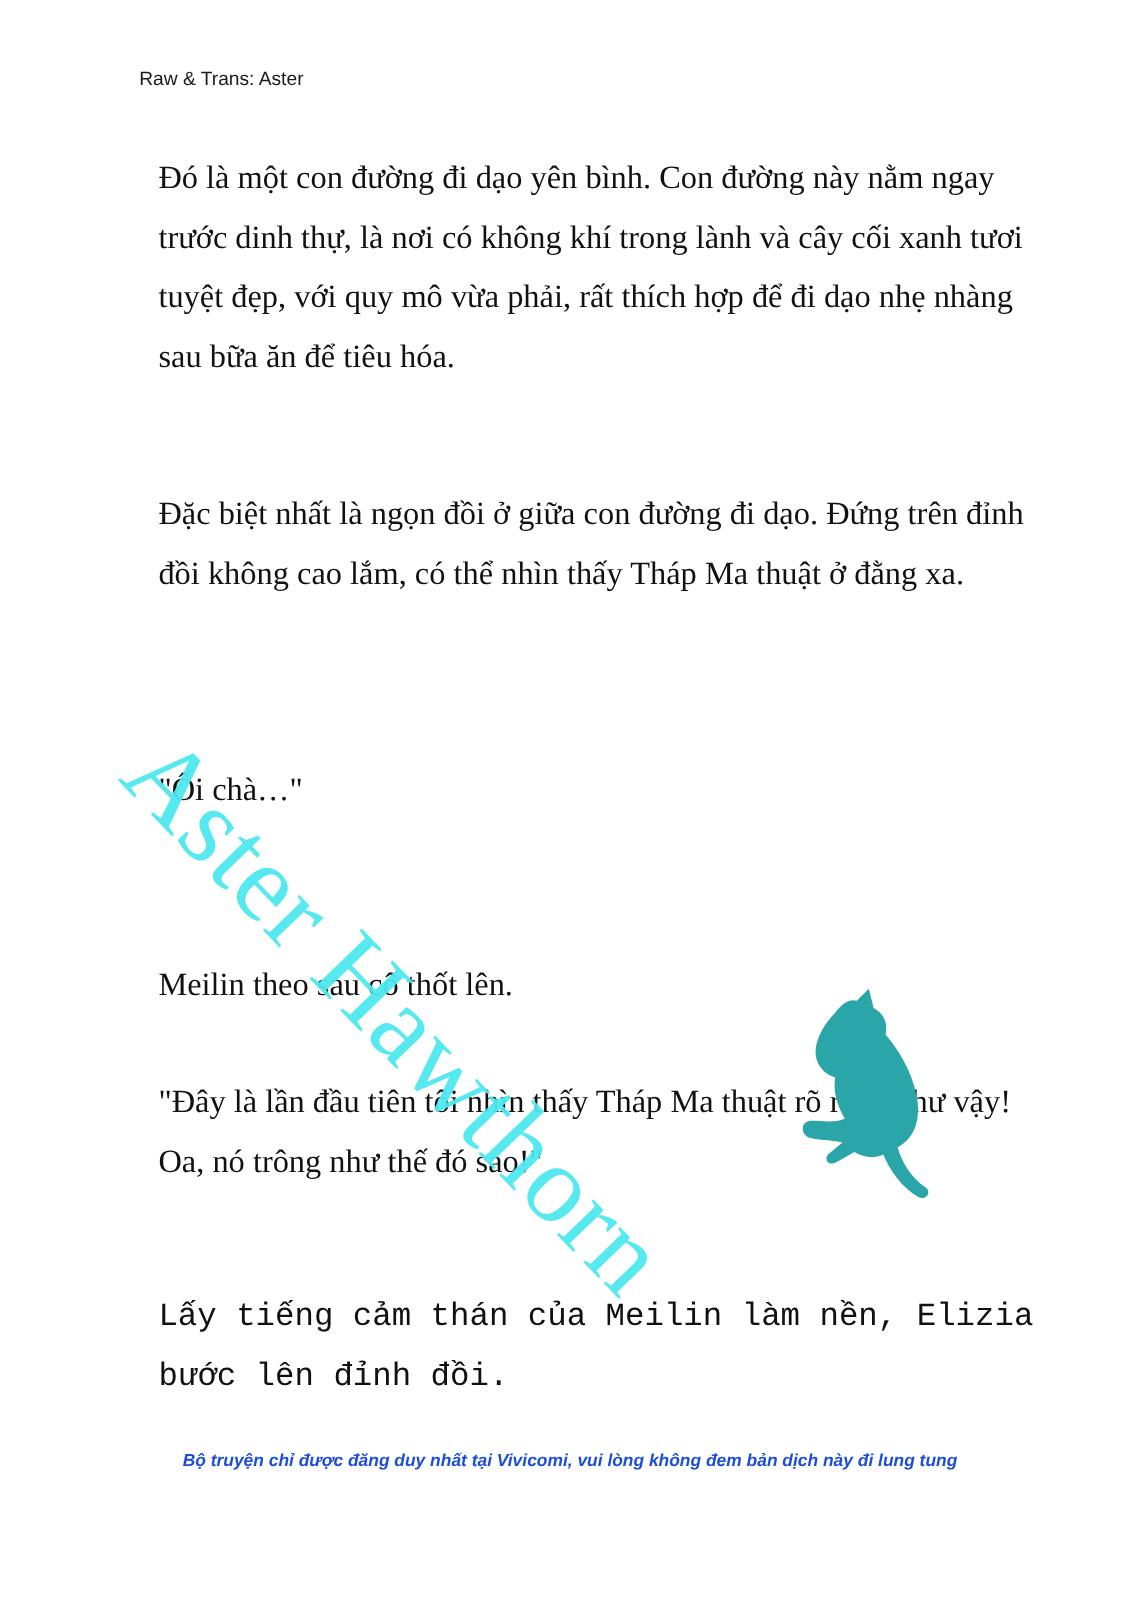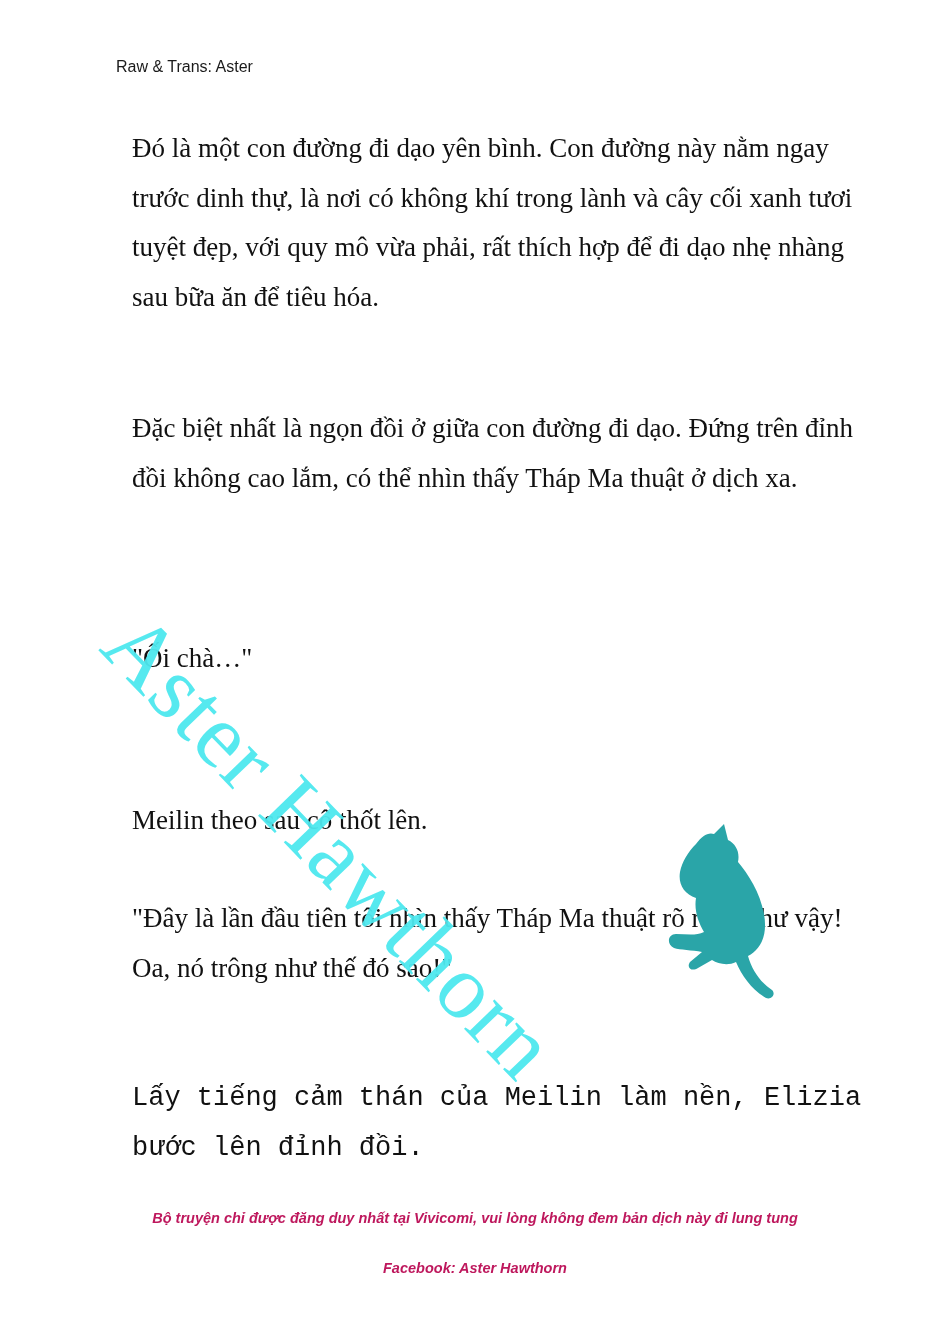--- a/index.html
+++ b/index.html
@@ -24,41 +24,41 @@
       position: absolute; left: 120px; top: 575px;
       font-family: "Liberation Serif", serif; font-size: 92px; color: #4ee8ef;
       transform-origin: left center; transform: rotate(46deg);
       white-space: nowrap; letter-spacing: 1px; opacity: 0.95;
       pointer-events: none; z-index: 2;
     }
     .cat { position: absolute; left: 668px; top: 822px; width: 112px; height: 180px; z-index: 3; }
     .footer {
       position: absolute; left: 0; width: 950px; text-align: center;
       font-family: "Liberation Sans", sans-serif; font-style: italic; font-weight: bold;
-      font-size: 14.5px; color: #be185d;
+      font-size: 14.5px; color: #1d4ed8;
     }
     .f1 { top: 1210px; }
     .f2 { top: 1235px; }
     .f3 { top: 1260px; }
     .logo {
       position: absolute; left: 16px; top: 1296px;
       font-family: "Liberation Sans", sans-serif; font-style: italic; font-weight: bold;
       font-size: 30px; color: #8a9cc9; letter-spacing: -1px;
     }
     .logo .v { font-size: 36px; color: #7489bf; }
   </style>
 </head>
 <body>
 
 <div class="page">
 
   <div class="header">Raw &amp; Trans: Aster</div>
 
   <p class="para p1">Đó là một con đường đi dạo yên bình. Con đường này nằm ngay trước dinh thự, là nơi có không khí trong lành và cây cối xanh tươi tuyệt đẹp, với quy mô vừa phải, rất thích hợp để đi dạo nhẹ nhàng sau bữa ăn để tiêu hóa.</p>
-  <p class="para p2">Đặc biệt nhất là ngọn đồi ở giữa con đường đi dạo. Đứng trên đỉnh đồi không cao lắm, có thể nhìn thấy Tháp Ma thuật ở dịch xa.</p>
+  <p class="para p2">Đặc biệt nhất là ngọn đồi ở giữa con đường đi dạo. Đứng trên đỉnh đồi không cao lắm, có thể nhìn thấy Tháp Ma thuật ở đằng xa.</p>
   <p class="para p3">"Ối chà…"</p>
   <p class="para p4">Meilin theo sau cô thốt lên.</p>
   <p class="para p5">"Đây là lần đầu tiên tôi nhìn thấy Tháp Ma thuật rõ ràng như vậy! Oa, nó trông như thế đó sao!"</p>
   <p class="para p6">Lấy tiếng cảm thán của Meilin làm nền, Elizia bước lên đỉnh đồi.</p>
 
   <div class="watermark">Aster Hawthorn</div>
 
   <svg class="cat" viewBox="0 0 112 180" xmlns="http://www.w3.org/2000/svg">
     <path fill="#2aa5a8" d="
       M 28 22
@@ -80,16 +80,15 @@
       C 18 112, 28 114, 36 110
       C 30 100, 26 88, 28 76
       C 16 72, 10 62, 12 50
       C 14 40, 20 30, 28 22 Z
       M 40 58
       C 46 66, 56 68, 66 60
       C 62 70, 50 72, 42 66 Z"></path>
   </svg>
 
   <div class="footer f1">Bộ truyện chỉ được đăng duy nhất tại Vivicomi, vui lòng không đem bản dịch này đi lung tung</div>
-  <div class="footer f3">Facebook: Aster Hawthorn</div>
 
 
 </div>
 
 </body></html>

